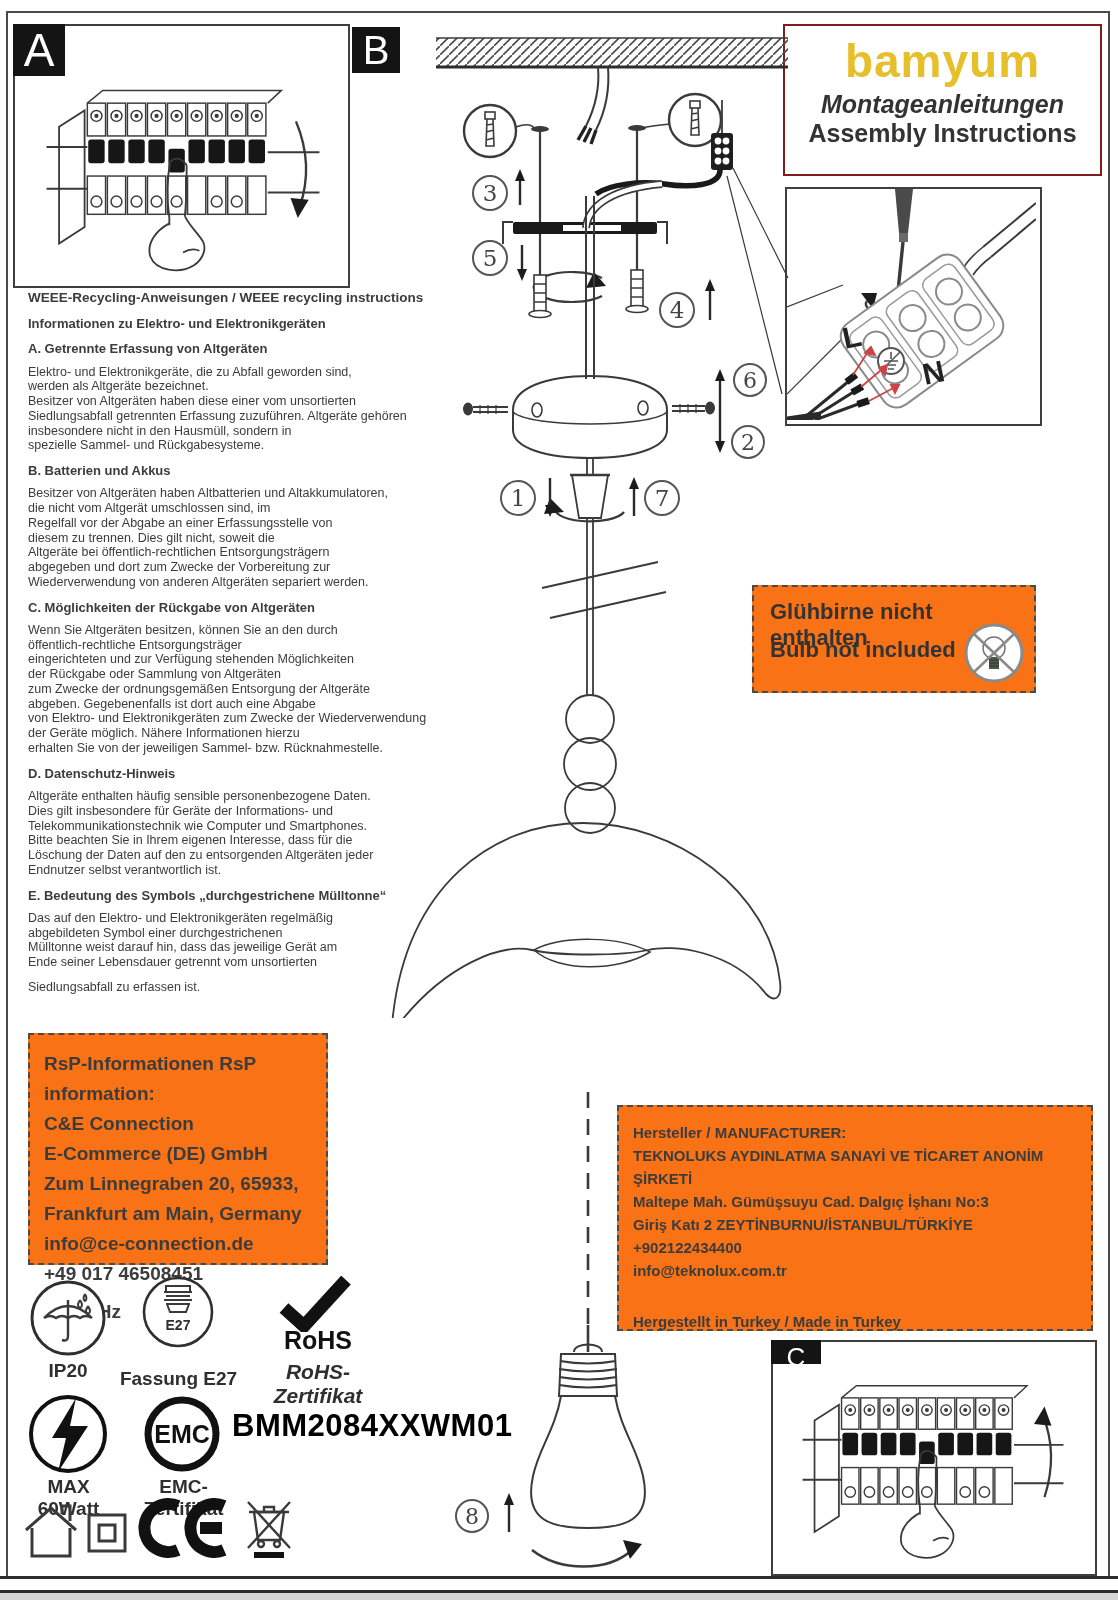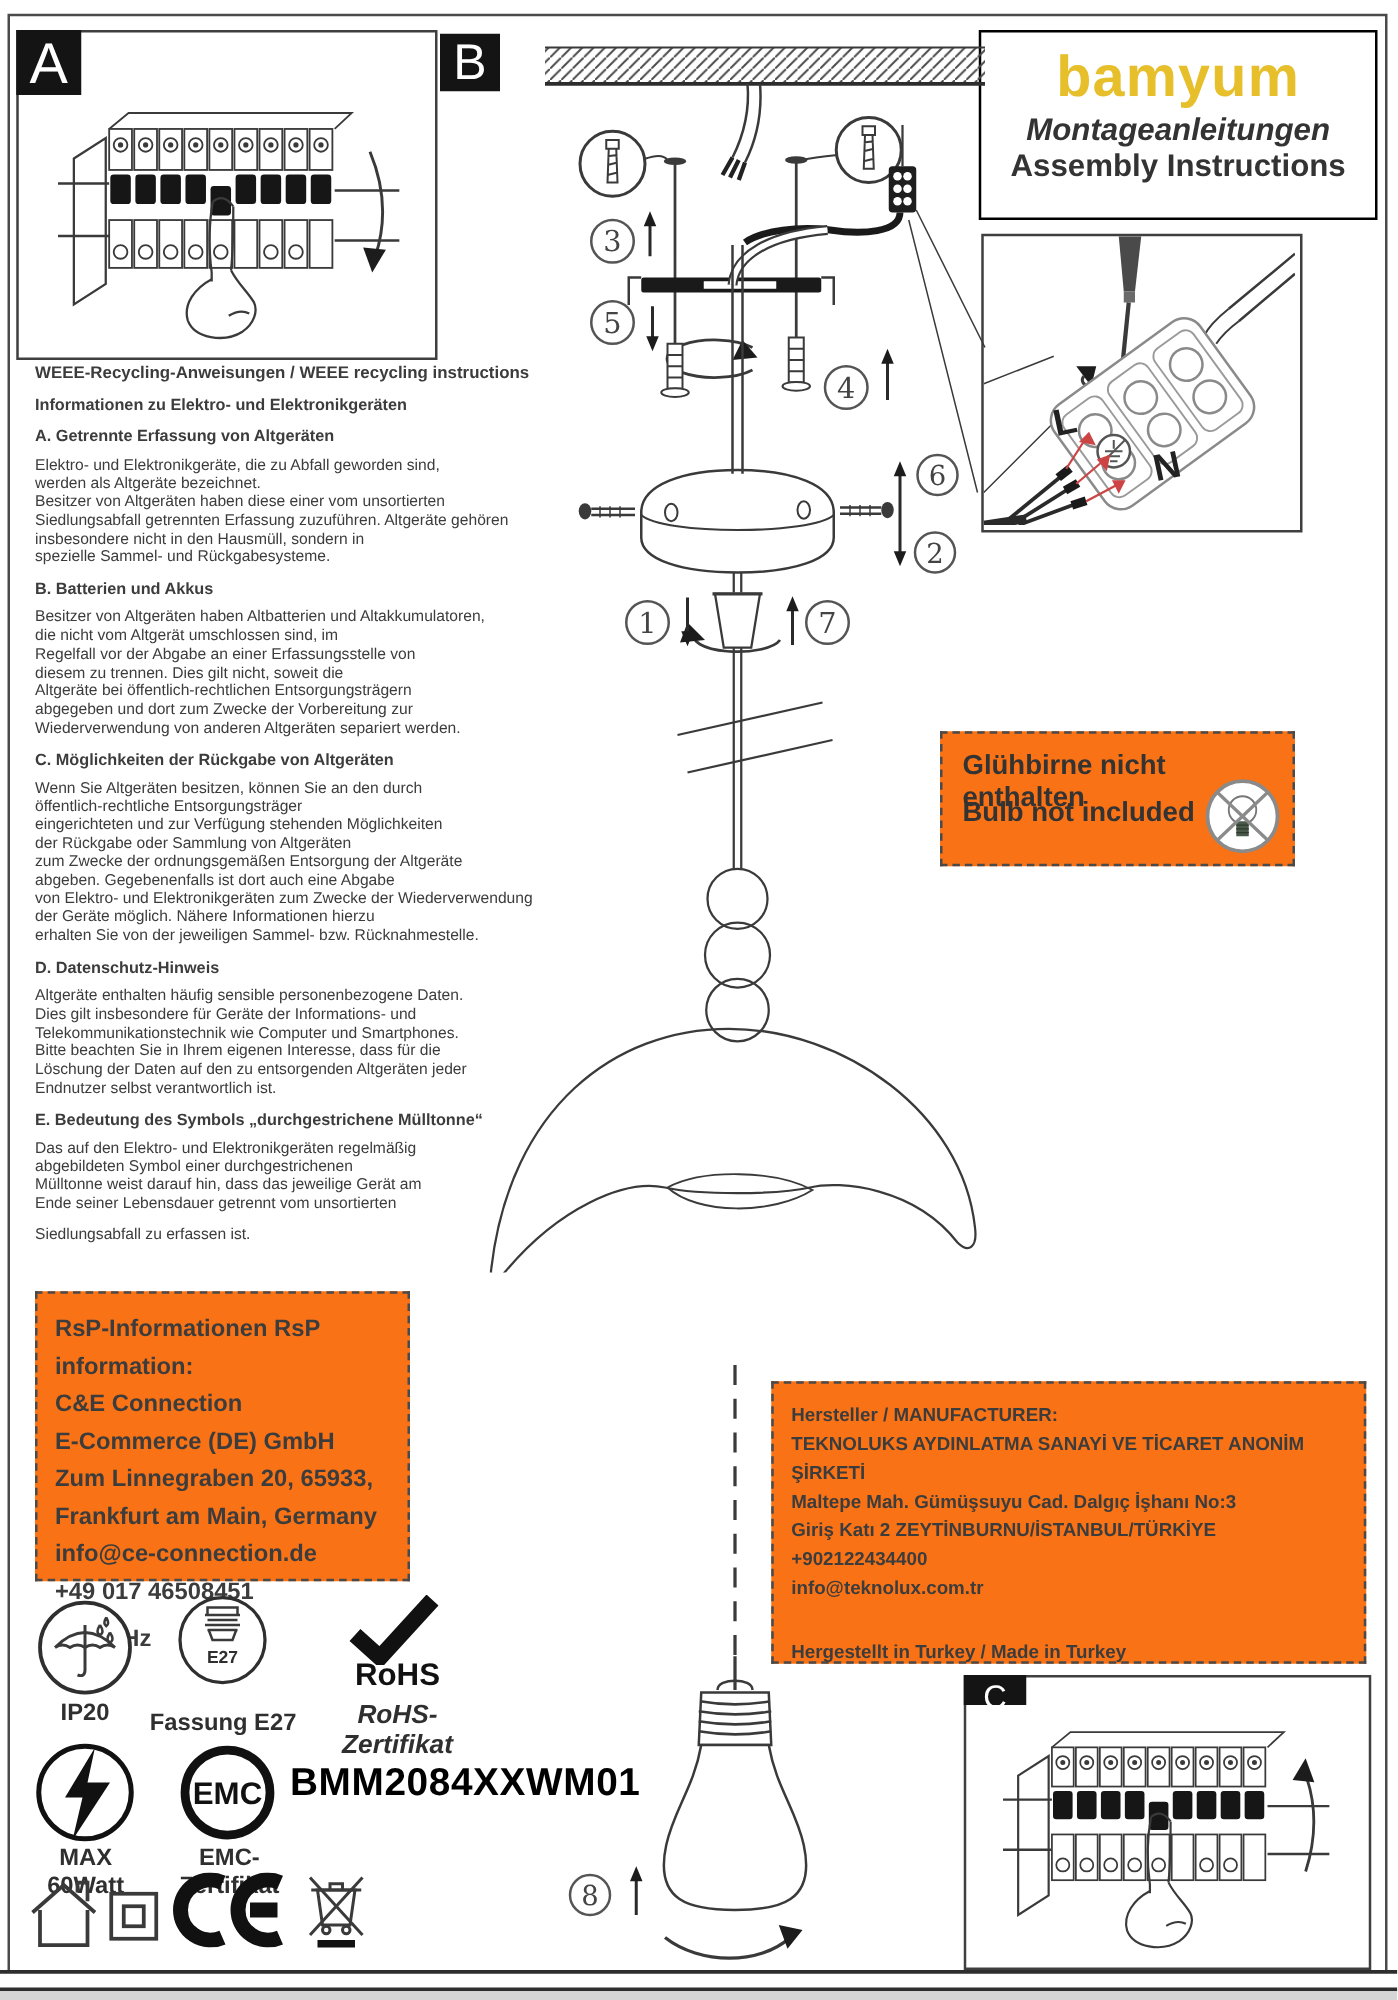--- a/index.html
+++ b/index.html
@@ -154,21 +154,21 @@
       <use href="#breaker"></use>
       <path class="ink" stroke-width="2.6" d="M274,52 Q294,100 278,146"></path>
       <polygon fill="#1c1c1c" points="268,136 288,138 276,158"></polygon>
     </svg>
   </div>
 
   <div class="abs tab" style="left:352px;top:27px;width:48px;height:46px;font-size:40px;">
     <span>B</span>
   </div>
 
-  <div class="abs" style="left:783px;top:24px;width:315px;height:148px;border:2px solid #000000;text-align:center;">
+  <div class="abs" style="left:783px;top:24px;width:315px;height:148px;border:2px solid #7f1d1d;text-align:center;">
     <div style="margin-top:8px;font-size:46px;font-weight:bold;color:#e6bf2b;letter-spacing:1px;">bamyum</div>
     <div style="font-size:25px;font-weight:bold;color:#333;margin-top:2px;font-style:italic;">Montageanleitungen</div>
     <div style="font-size:25px;font-weight:bold;color:#333;">Assembly Instructions</div>
   </div>
 
   <div class="abs" style="left:785px;top:187px;width:253px;height:235px;border:2px solid #3f3f3f;">
     <svg width="249" height="231" viewBox="0 0 249 231">
 
       <path class="ink" stroke-width="1.2" d="M0,118 L56,96 M0,205 L70,135"></path>
 

